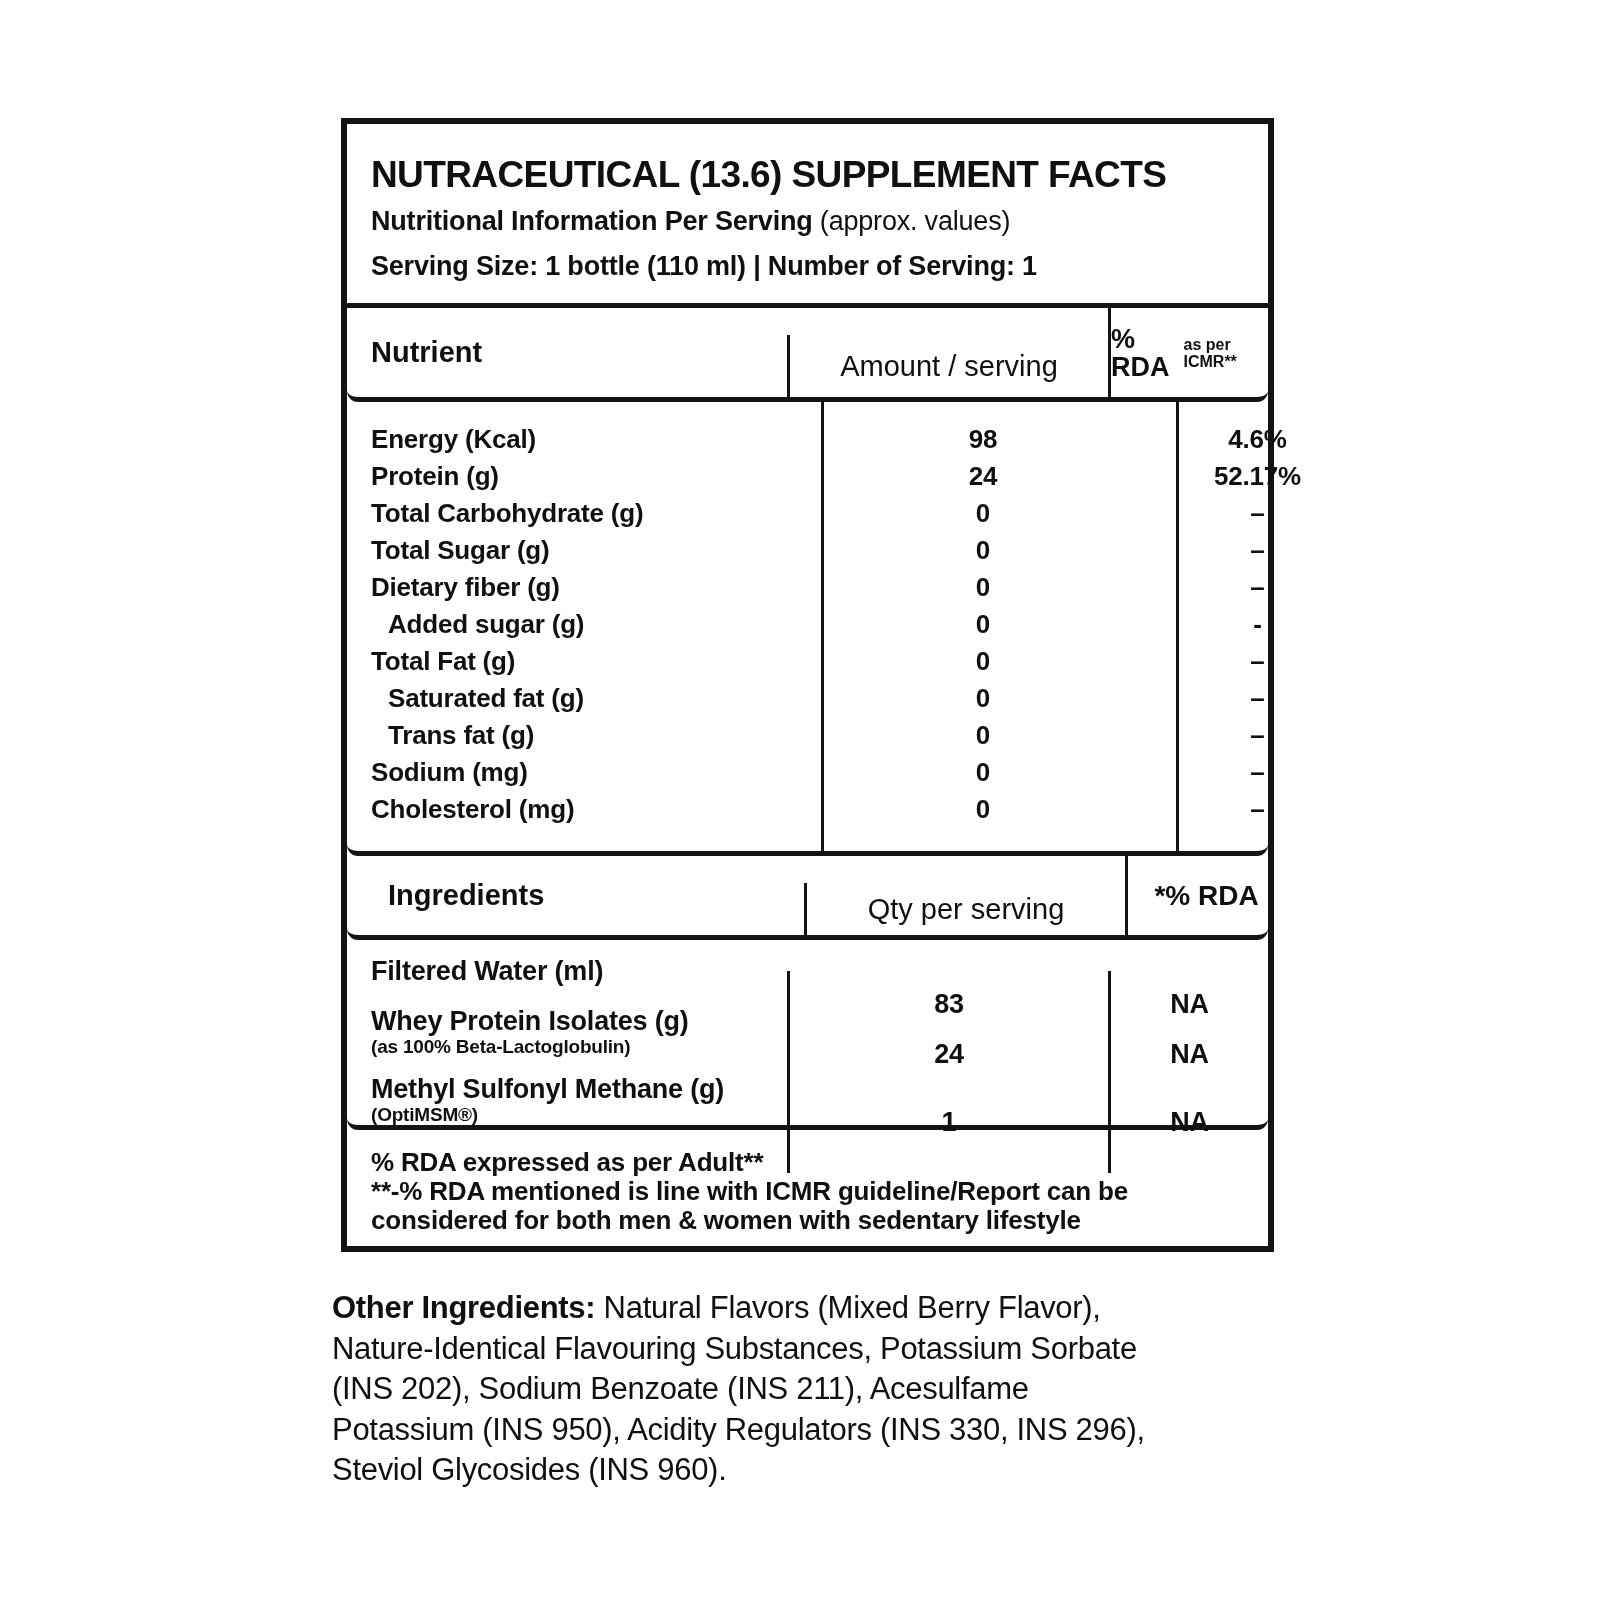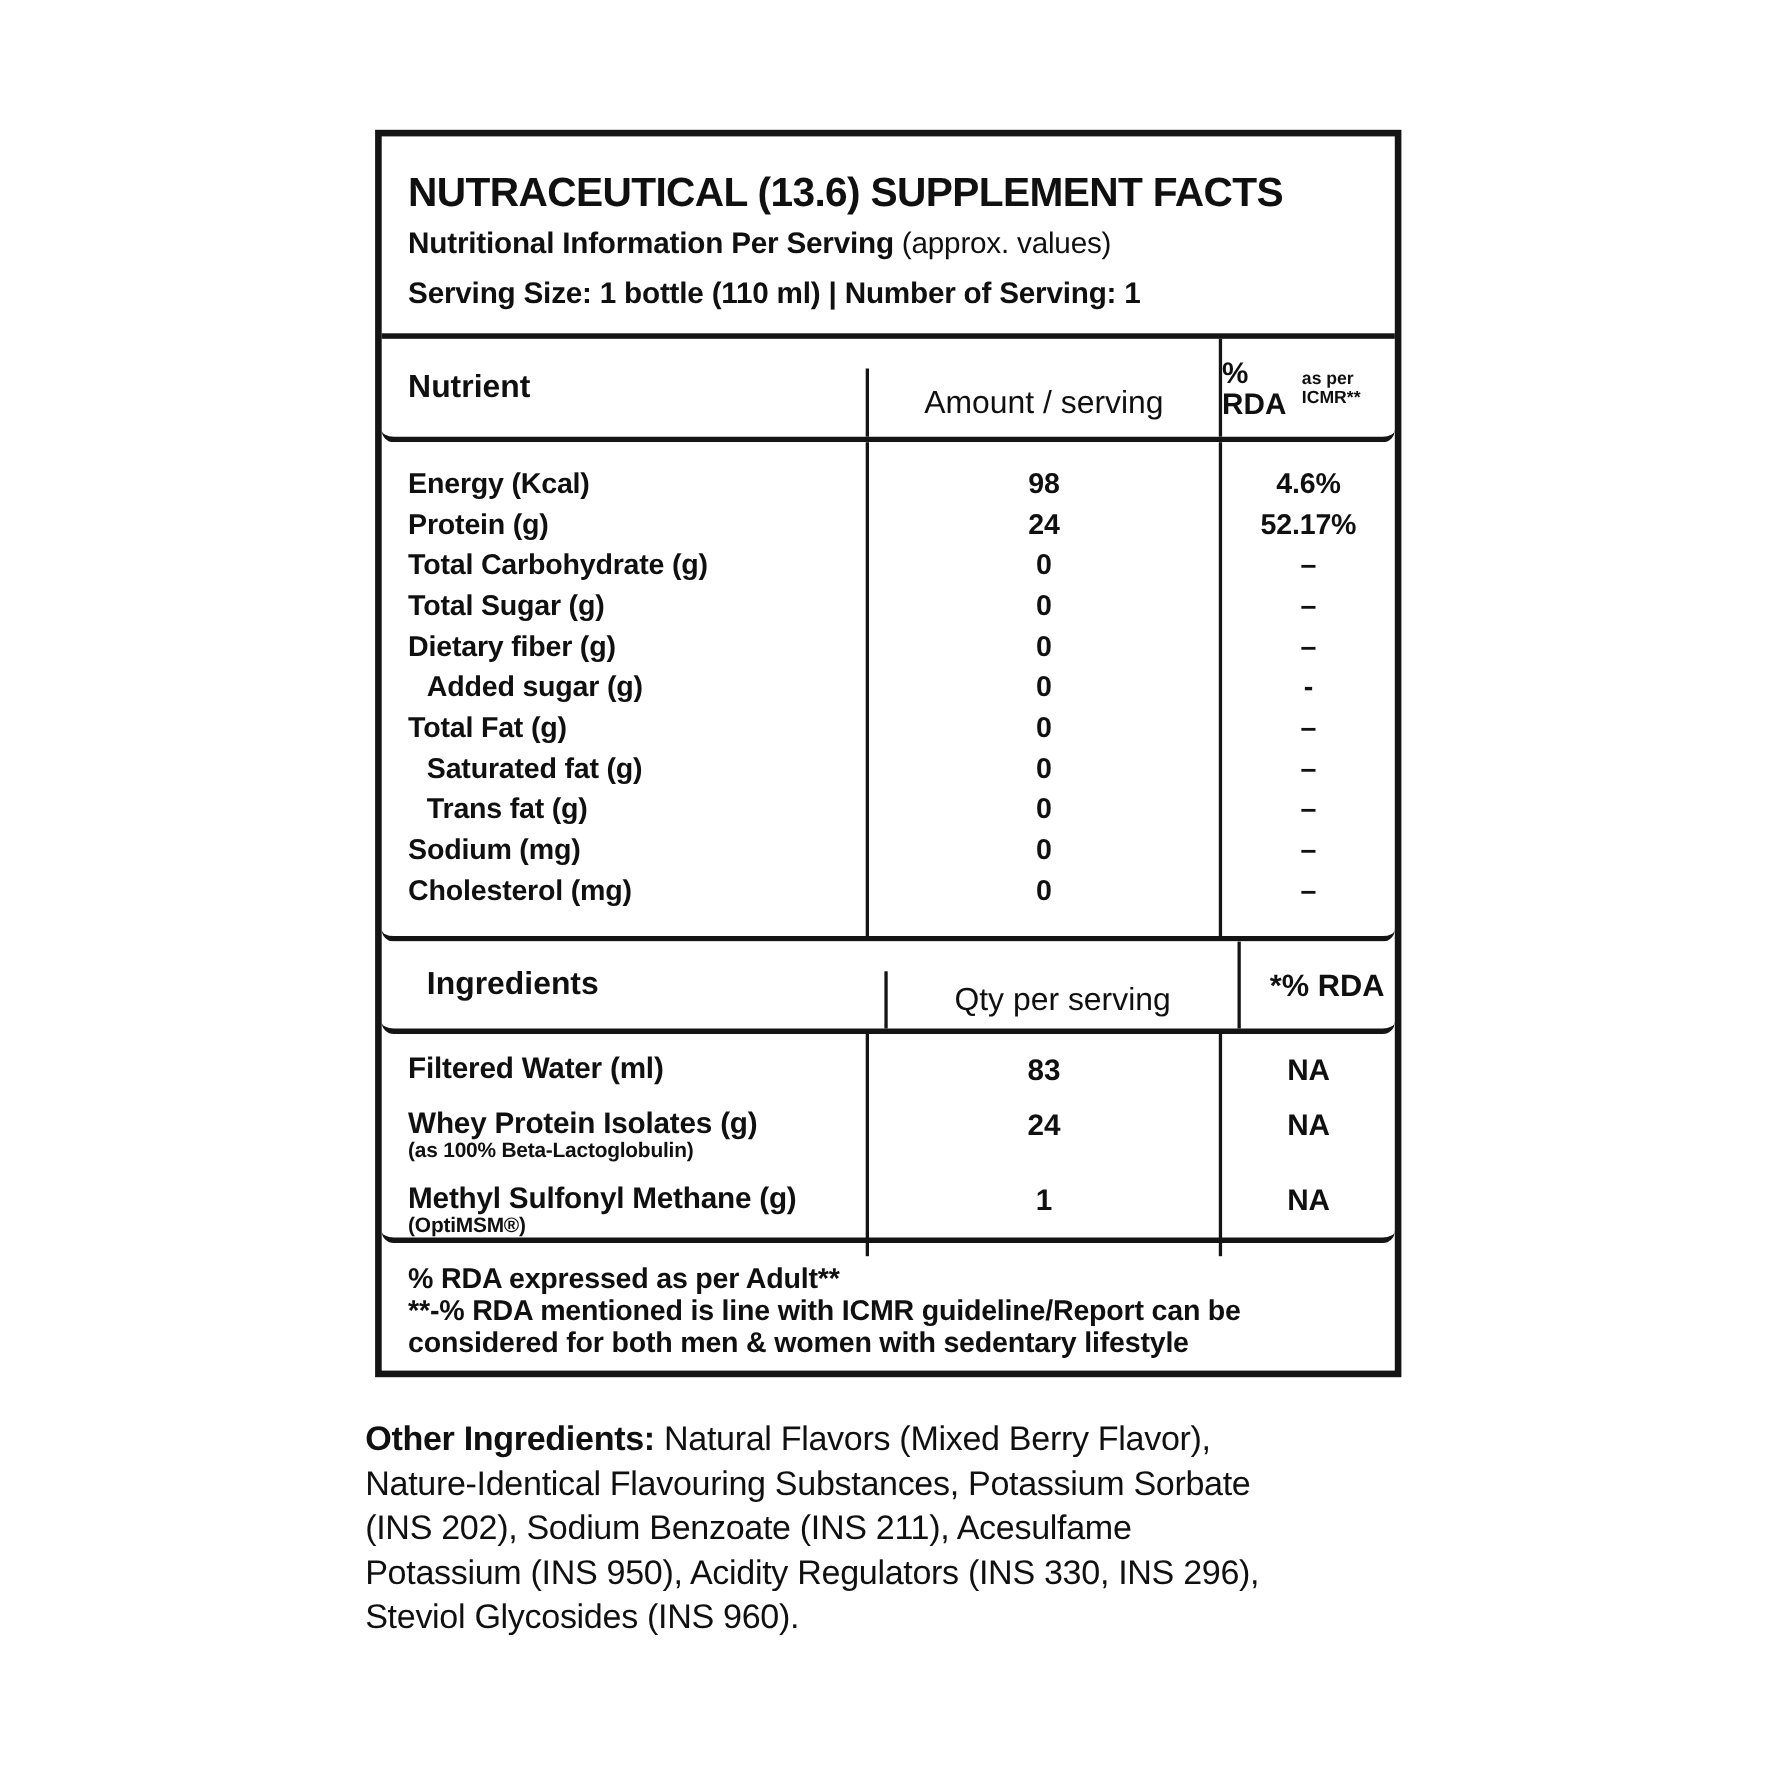--- a/index.html
+++ b/index.html
@@ -35,21 +35,21 @@
 
   
   .cols-header{height:94px;}
   .cols-header .c1{display:flex;align-items:center;padding-left:24px;font-size:29px;font-weight:bold;}
   .cols-header .c2{display:flex;align-items:center;justify-content:center;font-size:29px;font-weight:normal;margin-top:27px;}
   .cols-header .c3{display:flex;flex-direction:row;align-items:center;justify-content:center;}
   .rda-main{font-size:27px;font-weight:bold;line-height:28px;}
   .rda-sub{font-size:16px;font-weight:bold;line-height:17px;}
 
   
-  .nutrients-section{height:454px;}
+  .nutrients-section{height:454px;gap:34px;}
   .ncol{padding-top:19px;box-sizing:border-box;}
   .ncol-names{padding-left:24px;}
   .nrow{height:37px;font-size:26px;font-weight:bold;line-height:37px;letter-spacing:-0.2px;white-space:nowrap;}
   .nrow.indent{padding-left:17px;}
   .ncol-center{text-align:center;}
 
   
   .ing-header{height:84px;padding-left:17px;}
   .ing-header .c3{justify-content:center;}
   .ing-header .rda-one{font-size:28px;font-weight:bold;}
@@ -57,21 +57,21 @@
   
   .ing-section{height:190px;}
   .icol{padding-top:16px;box-sizing:border-box;}
   .icol-names{padding-left:24px;}
   .irow{box-sizing:border-box;}
   .irow.r0{height:50px;}
   .irow.r1{height:68px;}
   .irow.r2{height:68px;}
   .ing-main{font-size:27px;font-weight:bold;line-height:30px;letter-spacing:-0.2px;white-space:nowrap;}
   .ing-sub{font-size:19px;font-weight:bold;line-height:22px;letter-spacing:-0.2px;}
-  .icol-center{text-align:center;}
+  .icol-center{text-align:center;margin-top:31px;}
   .icol-center .ing-main{line-height:34px;}
 
   
   .footnote-section{height:116px;padding:18px 20px 0 24px;}
   .fn-line{font-size:26px;font-weight:bold;line-height:29px;letter-spacing:-0.2px;white-space:nowrap;}
 
   
   .other{
     position:absolute;left:332px;top:1288px;width:930px;
     font-size:31px;line-height:40.5px;letter-spacing:-0.3px;

